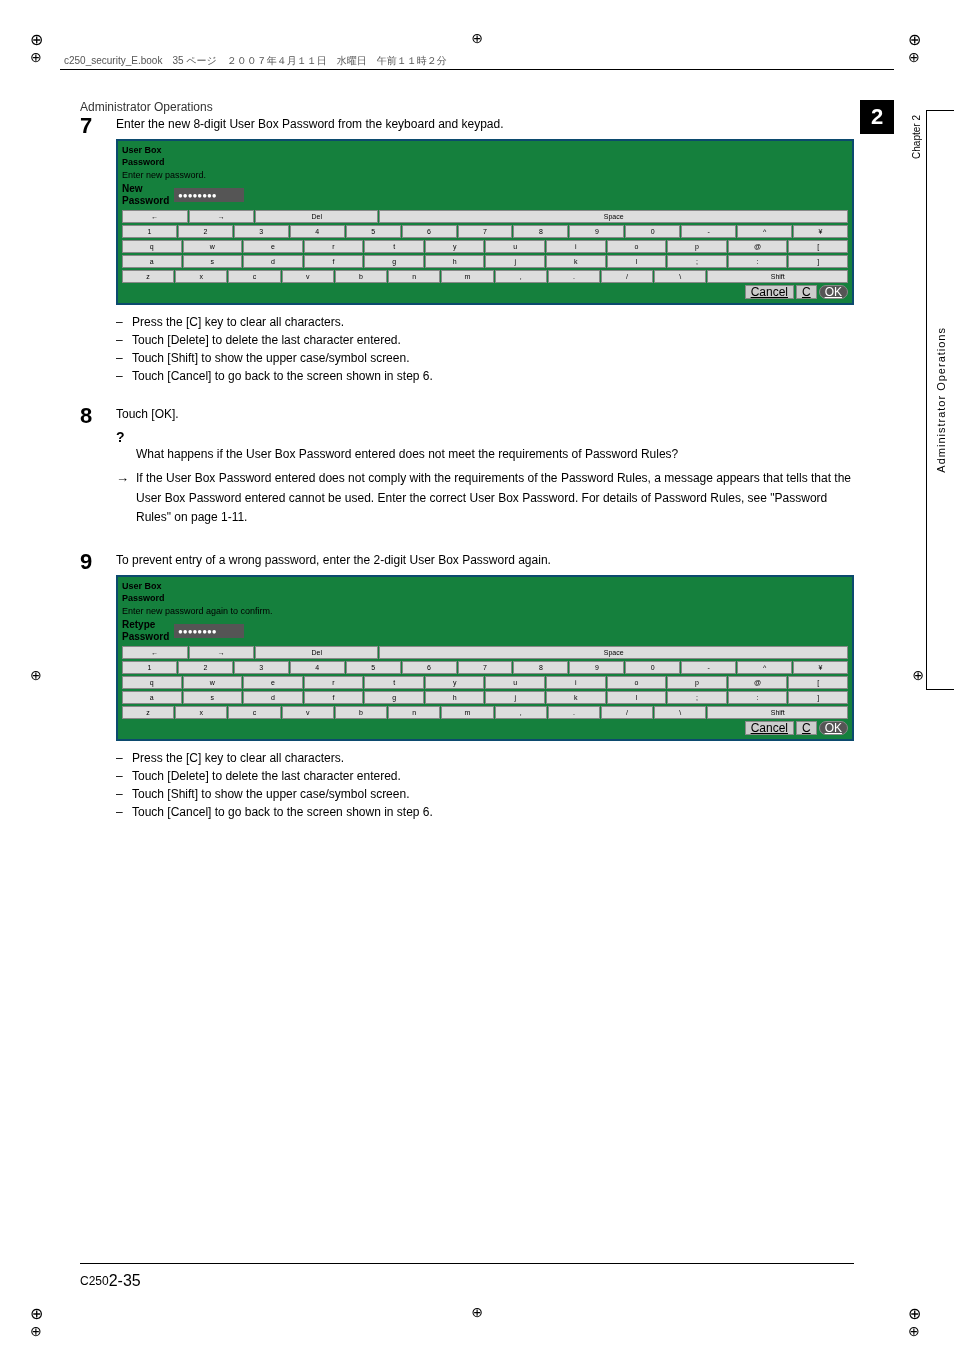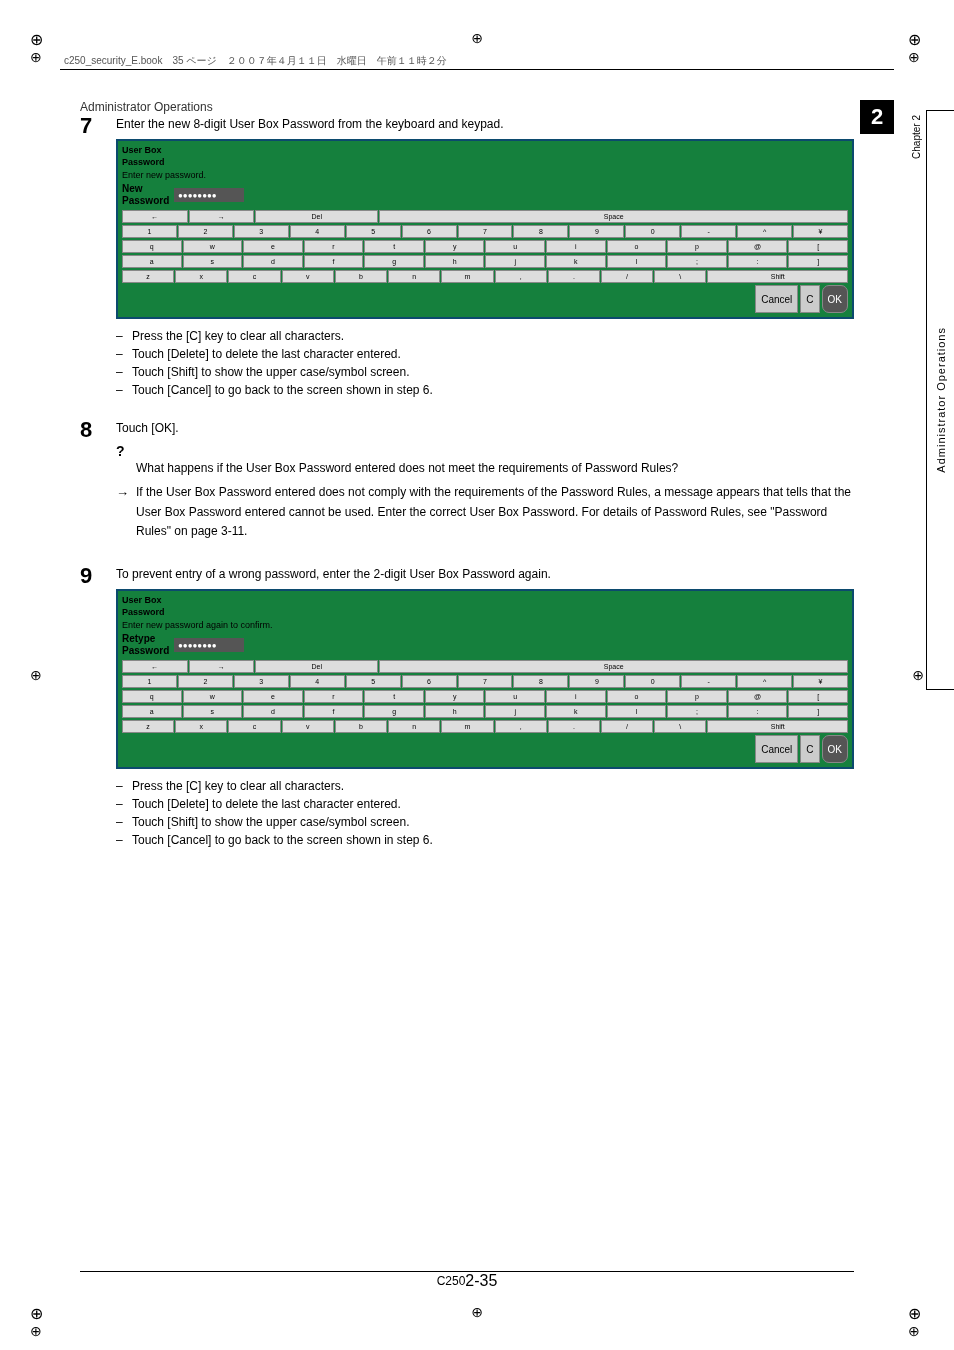--- a/index.html
+++ b/index.html
@@ -198,25 +198,26 @@
     }
     .kb-bottom-row {
       display: flex;
       justify-content: flex-end;
       gap: 2px;
       margin-top: 2px;
     }
     .kb-btn {
       background: #ccc;
       border: 1px solid #888;
-      font-size: 10px;
+      font-size: 12px;
       padding: 1px 5px;
-      height: 28px;
-      display: flex;
-      align-items: center;
+      height: 14px;
+      display: flex;
+      align-items: center;
+      text-decoration: underline;
     }
     .kb-btn-ok {
       background: #555;
       color: #fff;
       border-radius: 7px;
     }
 
     
     .bullet-list {
       list-style: none;
@@ -271,24 +272,24 @@
       line-height: 1.6;
     }
 
     
     .footer {
       position: absolute;
       bottom: 60px;
       left: 80px;
       right: 100px;
       display: flex;
-      justify-content: center;
+      justify-content: flex-start;
       align-items: center;
       border-top: 1px solid #000;
-      padding-top: 0;
+      padding-top: 8px;
     }
     .footer-left {
       font-size: 12px;
     }
     .footer-right {
       font-size: 16px;
     }
 
     
     .corner-tl { position: absolute; top: 30px; left: 30px; }
@@ -451,21 +452,21 @@
   <div class="step">
     <div class="step-num">8</div>
     <div class="step-content">
       <div class="step-title">Touch [OK].</div>
       <div class="note-block">
         <span class="note-icon">?</span>
         <span class="note-text">What happens if the User Box Password entered does not meet the requirements of Password Rules?</span>
       </div>
       <div class="arrow-block">
         <span class="arrow-icon">→</span>
-        <span class="arrow-text">If the User Box Password entered does not comply with the requirements of the Password Rules, a message appears that tells that the User Box Password entered cannot be used. Enter the correct User Box Password. For details of Password Rules, see "Password Rules" on page 3-11.</span>
+        <span class="arrow-text">If the User Box Password entered does not comply with the requirements of the Password Rules, a message appears that tells that the User Box Password entered cannot be used. Enter the correct User Box Password. For details of Password Rules, see "Password Rules" on page 1-11.</span>
       </div>
     </div>
   </div>
 
   <div class="step">
     <div class="step-num">9</div>
     <div class="step-content">
       <div class="step-title">To prevent entry of a wrong password, enter the 2-digit User Box Password again.</div>
 
       <div class="keyboard-panel">

